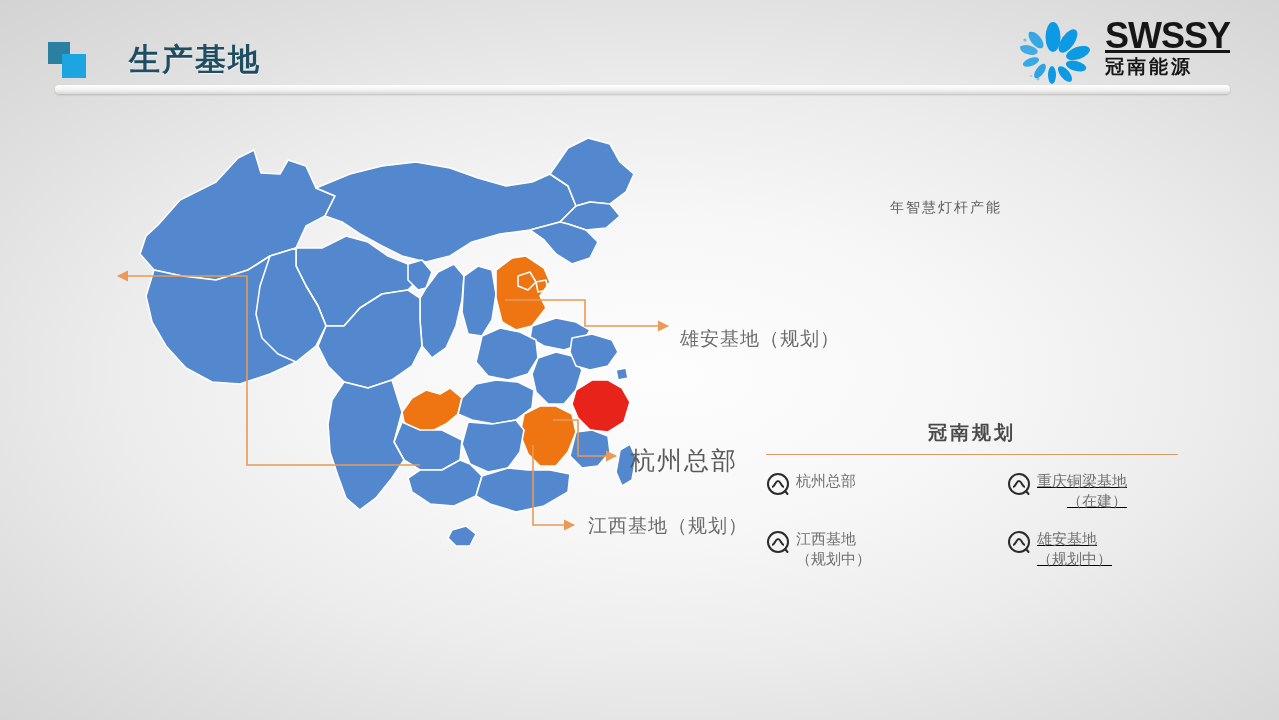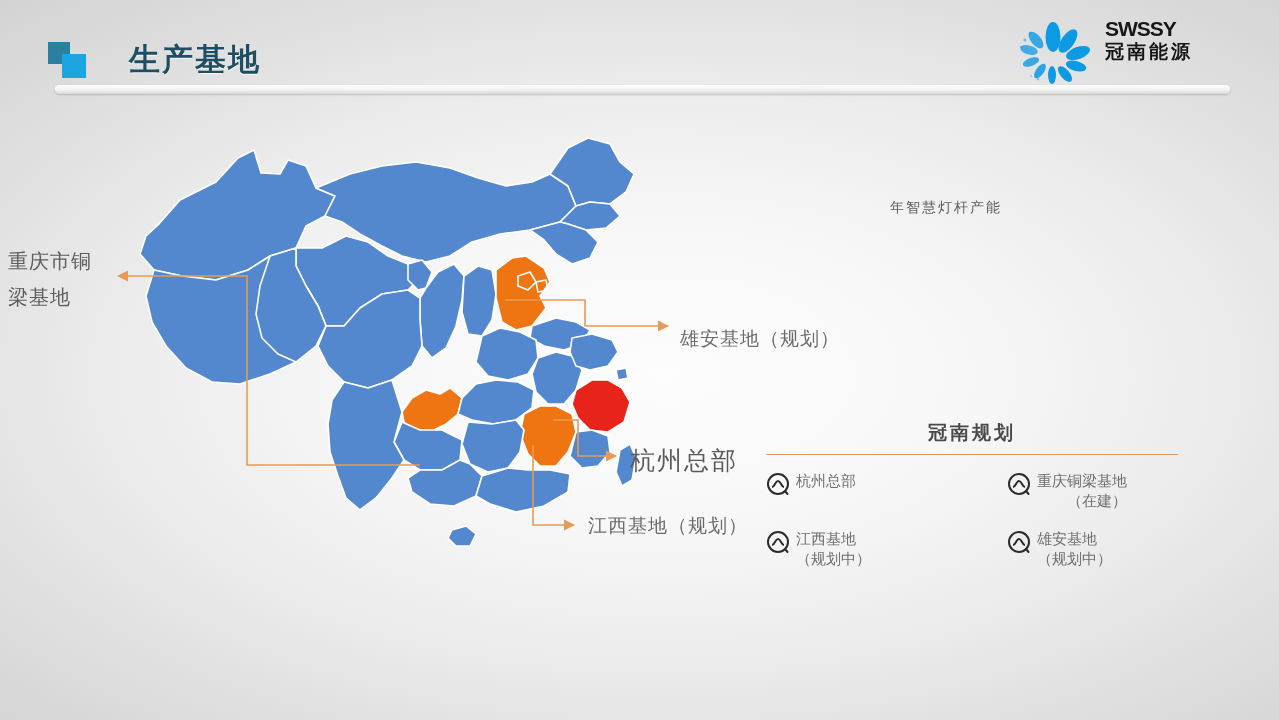--- a/index.html
+++ b/index.html
@@ -29,21 +29,21 @@
   #title-rule{
     position:absolute;left:55px;top:73px;width:1175px;height:9px;
     background:linear-gradient(#ffffff,#f2f2f0 55%,#d9d8d2);
     border-radius:5px;
     box-shadow:0 1px 2px rgba(0,0,0,.18), inset 0 1px 0 rgba(255,255,255,.9);
   }
   
   #logo{position:absolute;right:24px;top:4px;width:250px;height:72px;}
   #logo-mark{position:absolute;left:0;top:4px;width:96px;height:64px;}
   #logo-text{position:absolute;left:100px;top:2px;}
-  #logo-word{font-size:21px;font-weight:bold;letter-spacing:-1px;color:#161616;line-height:1;}
+  #logo-word{font-size:36px;font-weight:bold;letter-spacing:-1px;color:#161616;line-height:1;text-decoration:underline;}
   #logo-cn{font-size:19px;font-weight:bold;letter-spacing:3px;color:#161616;}
   
   #map-wrap{position:absolute;left:120px;top:130px;width:560px;height:440px;}
   #map-svg{position:absolute;left:0;top:0;}
   
   #connectors{position:absolute;left:0;top:0;width:1279px;height:720px;pointer-events:none;}
   
   .map-label{
     position:absolute;color:#6b6b6b;font-size:19px;
     font-family:"DejaVu Serif","Liberation Serif",serif;
@@ -75,21 +75,21 @@
     margin-top:16px;display:grid;grid-template-columns:1fr 1fr;
     row-gap:18px;column-gap:10px;
   }
   .legend-item{display:flex;align-items:flex-start;gap:6px;}
   .legend-ico{flex:0 0 auto;margin-top:1px;}
   .legend-txt{
     font-size:15px;color:#6f6f6f;line-height:20px;
     font-family:"DejaVu Sans","Liberation Sans",sans-serif;
   }
   .legend-sub{display:block;text-align:right;}
-  .li-right{padding-left:30px;}
+  .li-right{padding-left:30px;text-decoration:underline;}
 </style>
 </head>
 <body>
 
 <div id="slide">
 
   <div id="header">
     <div class="sq sq-a"></div>
     <div class="sq sq-b"></div>
     <div id="page-title">生产基地</div>
@@ -208,24 +208,20 @@
       <path d="M420 465 L247 465 L247 276 L118 276" marker-end="url(#arwL)"></path>
 
       <path d="M505 300 L585 300 L585 326 L668 326" marker-end="url(#arw)"></path>
 
       <path d="M553 420 L578 420 L578 456 L616 456" marker-end="url(#arw)"></path>
 
       <path d="M533 445 L533 525 L574 525" marker-end="url(#arw)"></path>
     </g>
   </svg>
 
-  <div class="map-label" id="lbl-chongqing">
-    <div>重庆市铜</div>
-    <div>梁基地</div>
-  </div>
   <div class="map-label" id="lbl-xiongan">雄安基地（规划）</div>
   <div class="map-label" id="lbl-hangzhou">杭州总部</div>
   <div class="map-label" id="lbl-jiangxi">江西基地（规划）</div>
 
   <div id="stat">
     <div id="stat-cap">年智慧灯杆产能</div>
   </div>
 
   <div id="legend">
     <div id="legend-title">冠南规划</div>

